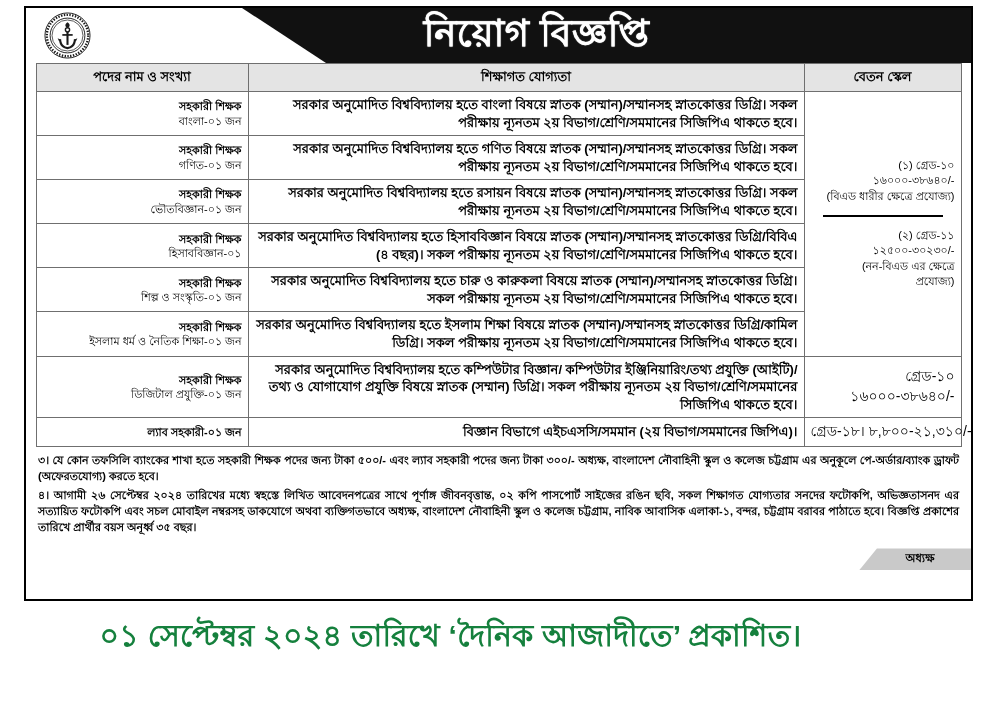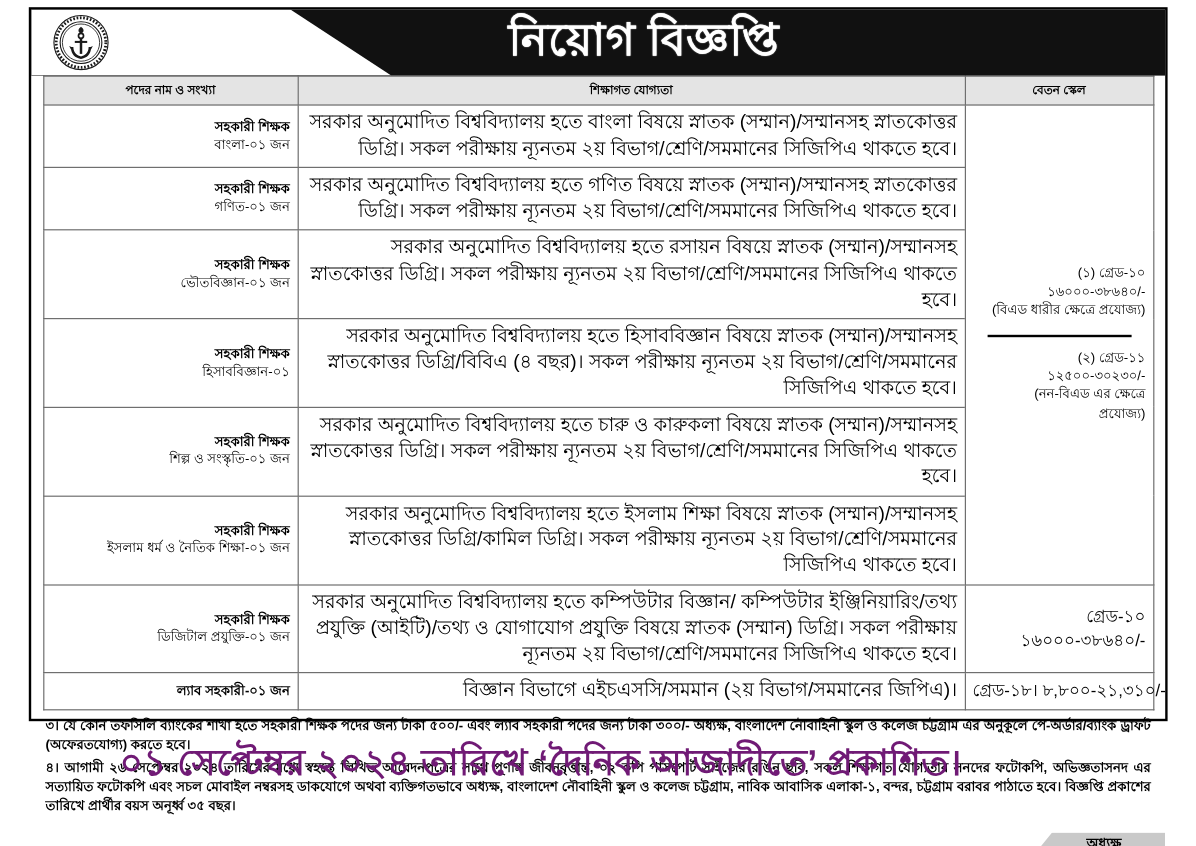--- a/index.html
+++ b/index.html
@@ -49,35 +49,36 @@
     table-layout:fixed;
   }
   table.main th,table.main td{
     border:1px solid #6f6f6f;
     vertical-align:middle;
     padding:4px 6px;
     text-align:right;
   }
   table.main thead th{
     background:#e4e4e4;
-    font-size:10px;font-weight:bold;text-align:center;
+    font-size:13px;font-weight:bold;text-align:center;
     padding:3px 4px;height:17px;
   }
   col.c-post{width:212px;}
   col.c-qual{width:556px;}
   col.c-pay{width:157px;}
 
   td.post{
     text-align:center;font-size:11px;line-height:1.3;
   }
   td.post .p-title{font-weight:bold;display:block;}
   td.post .p-sub{display:block;font-weight:normal;}
   td.qual{
-    font-size:16px;line-height:1.35;text-align:justify;text-justify:inter-word;
+    font-size:13px;line-height:1.35;text-align:justify;text-justify:inter-word;
     hyphens:none;
+    font-weight:bold;
   }
   td.pay{
     text-align:center;font-size:11px;line-height:1.4;
   }
   td.pay .pay-block{padding:2px 0;}
   td.pay .pay-rule{
     width:120px;height:0;border-top:2px solid #000;margin:9px auto 9px auto;
   }
   td.pay .single{font-size:14px;line-height:1.4;}
   .nowrap{white-space:nowrap;}
@@ -98,21 +99,21 @@
     clip-path:polygon(16% 0,100% 0,100% 100%,0 100%);
     display:flex;align-items:center;justify-content:center;
     font-size:11.5px;font-weight:bold;color:#000;
     padding-left:10px;box-sizing:border-box;
   }
 
   
   .footer{
     position:absolute;left:0;top:612px;width:901px;
     text-align:center;
-    font-size:30px;font-weight:bold;color:#701a75;
+    font-size:30px;font-weight:bold;color:#15803d;
     letter-spacing:.3px;
   }
 </style>
 </head>
 <body>
 
 <div class="page">
 
   <div class="notice">
 

